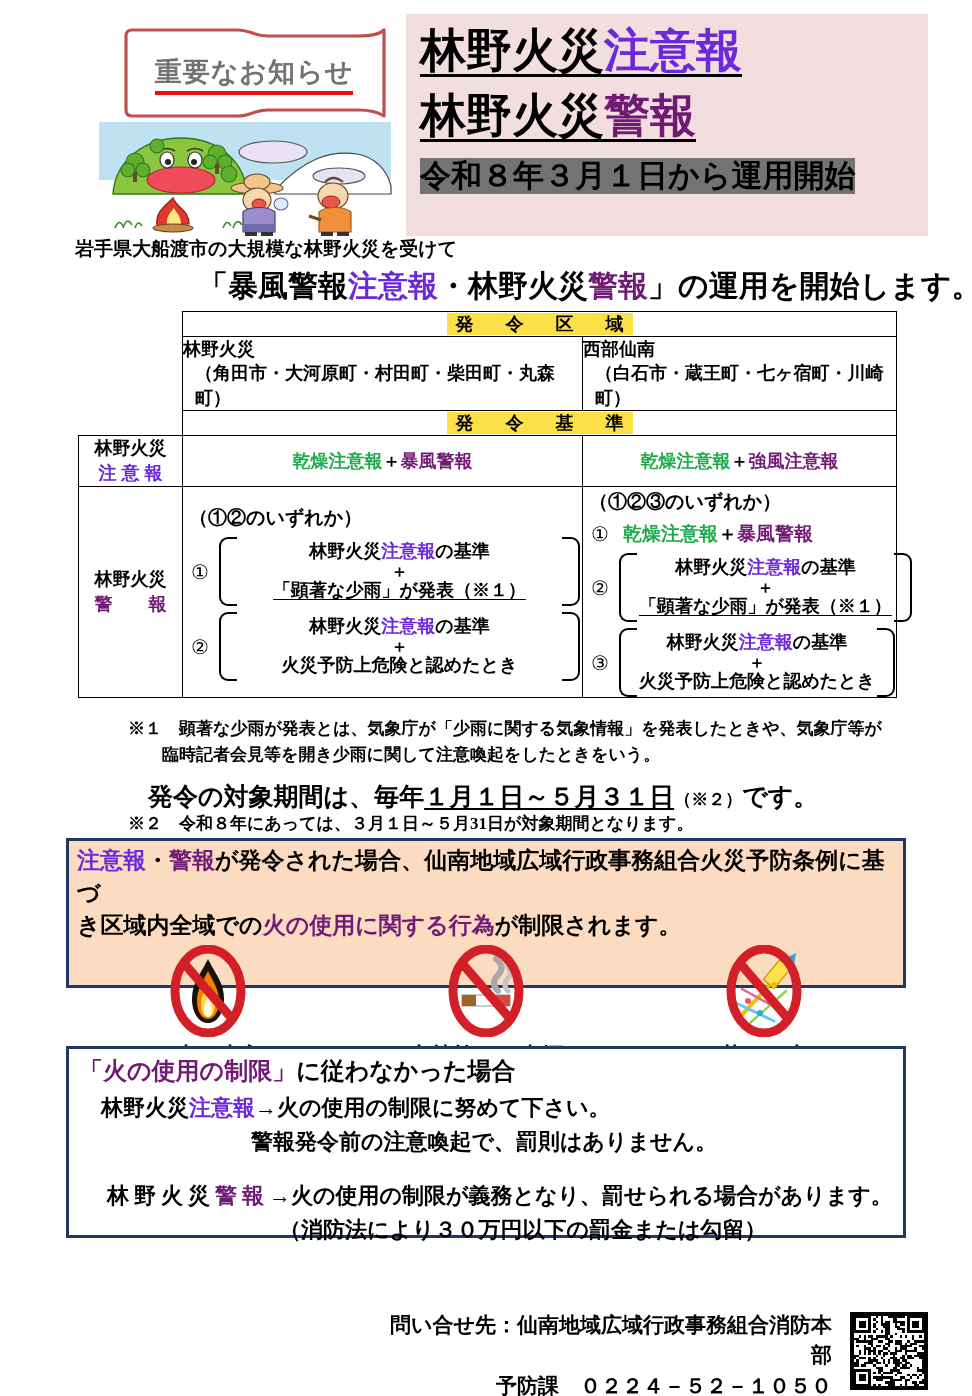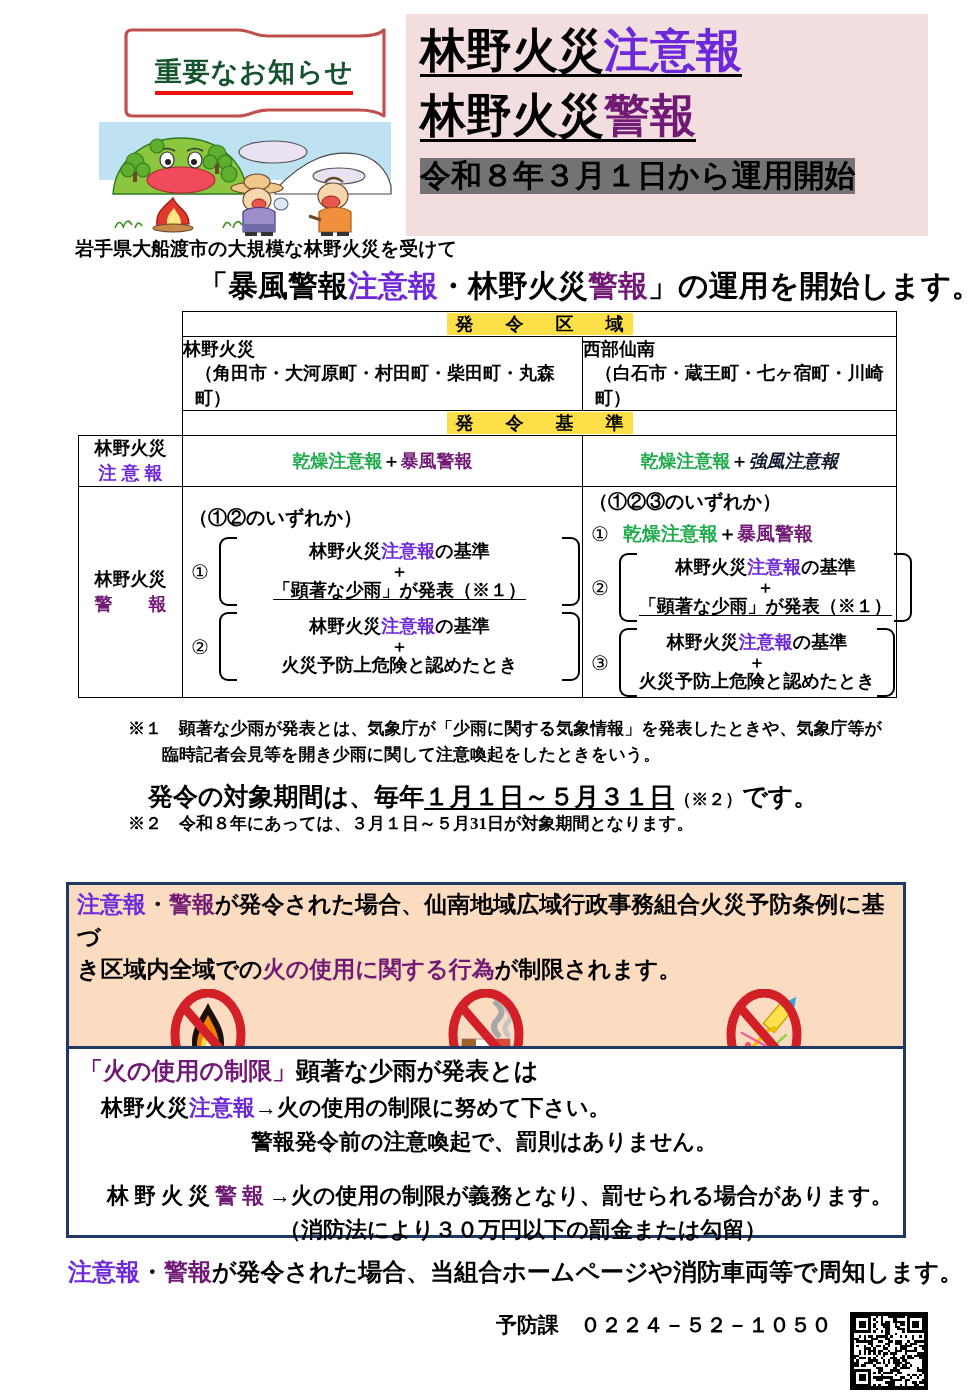--- a/index.html
+++ b/index.html
@@ -19,21 +19,21 @@
 
   
   .header-zone { position: absolute; left: 0; top: 0; width: 972px; height: 240px; }
 
   
   .ribbon { position: absolute; left: 118px; top: 26px; width: 272px; height: 96px; }
   .ribbon svg { display: block; }
   .ribbon-text {
     position: absolute; left: 0; top: 0; width: 272px; height: 96px;
     display: flex; align-items: center; justify-content: center;
-    color: #14532d; font-size: 27px; font-weight: bold;
+    color: #737373; font-size: 27px; font-weight: bold;
     letter-spacing: 1px;
     font-family: Liberation Serif, serif;
   }
   .ribbon-text span { border-bottom: 4px solid #e8110e; padding-bottom: 1px; }
 
   
   .illus { position: absolute; left: 95px; top: 120px; width: 300px; height: 118px; }
 
   
   .title-block {
@@ -49,21 +49,21 @@
     letter-spacing: 0px;
     border-bottom: 3px solid #000;
     display: inline-block;
     margin-bottom: 6px;
     white-space: nowrap;
   }
   .title-line2 { margin-top: 10px; }
   .c-blue { color: #6d28d9; }
   .c-red  { color: #701a75; }
   .c-green{ color: #1faa4b; }
-  .c-purple{ color: #0f172a; font-style: italic; }
+  .c-purple{ color: #701a75; }
   .date-line {
     background: #737373; display: inline-block;
     font-size: 31px; font-weight: bold; line-height: 1.15;
     margin-top: 10px; white-space: nowrap;
     font-family: "Liberation Serif", serif;
   }
 
   
   .intro-small {
     position: absolute; left: 75px; top: 236px;
@@ -138,22 +138,22 @@
   }
   .period-line .u { text-decoration: underline; text-underline-offset: 3px; }
   .period-line .small { font-size: 17px; }
   .note2 {
     position: absolute; left: 128px; top: 812px;
     font-size: 17px; font-weight: bold; white-space: nowrap;
   }
 
   
   .orange-box {
-    position: absolute; left: 66px; top: 882px;
-    width: 840px; height: 198px;
+    position: absolute; left: 66px; top: 838px;
+    width: 840px; height: 150px;
     background: #fbdcc1;
     border: 3px solid #1f3864;
     box-sizing: border-box;
   }
   .ob-text {
     font-size: 23px; font-weight: bold; line-height: 1.42;
     padding: 4px 6px 0 8px;
   }
   .icons-row { display: flex; justify-content: space-around; align-items: flex-end; margin-top: 2px; }
   .icon-item { text-align: center; width: 240px; }
@@ -446,30 +446,30 @@
           <ellipse cx="48" cy="46" rx="33" ry="42" fill="none" stroke="#d32028" stroke-width="9"></ellipse>
           <line x1="22" y1="16" x2="74" y2="76" stroke="#d32028" stroke-width="9"></line>
         </svg>
         <div class="icon-cap">花　　火</div>
       </div>
 
     </div>
   </div>
 
   <div class="blue-box">
-    <div class="bb-head"><span class="c-red">「火の使用の制限」</span><span>顕著な少雨が発表とは</span></div>
+    <div class="bb-head"><span class="c-red">「火の使用の制限」</span><span>に従わなかった場合</span></div>
     <div class="bb-l1"><span>林野火災</span><span class="c-blue">注意報</span><span>→火の使用の制限に努めて下さい。</span></div>
     <div class="bb-l2">警報発令前の注意喚起で、罰則はありません。</div>
     <div class="bb-l3"><span class="sp">林野火災</span><span class="c-red sp">警報</span><span>→火の使用の制限が義務となり、罰せられる場合があります。</span></div>
     <div class="bb-l4">（消防法により３０万円以下の罰金または勾留）</div>
   </div>
 
-  <div class="footer-line"><span class="c-blue">注意報</span><span>・</span><span class="c-red">警報</span><span>が発令された場合、当組合ホームページや消防車両等で周知します。</span></div>
 
   <div class="contact">
+    <div>問い合せ先：仙南地域広域行政事務組合消防本部</div>
     <div>予防課　０２２４－５２－１０５０</div>
   </div>
 
   <div class="qr">
     <svg width="70" height="70" viewBox="0 0 29 29" shape-rendering="crispEdges">
       <rect width="29" height="29" fill="#fff"></rect>
       <g fill="#000" id="qrcells">
           <rect x="0" y="0" width="1" height="1"></rect>
           <rect x="1" y="0" width="1" height="1"></rect>
           <rect x="2" y="0" width="1" height="1"></rect>

